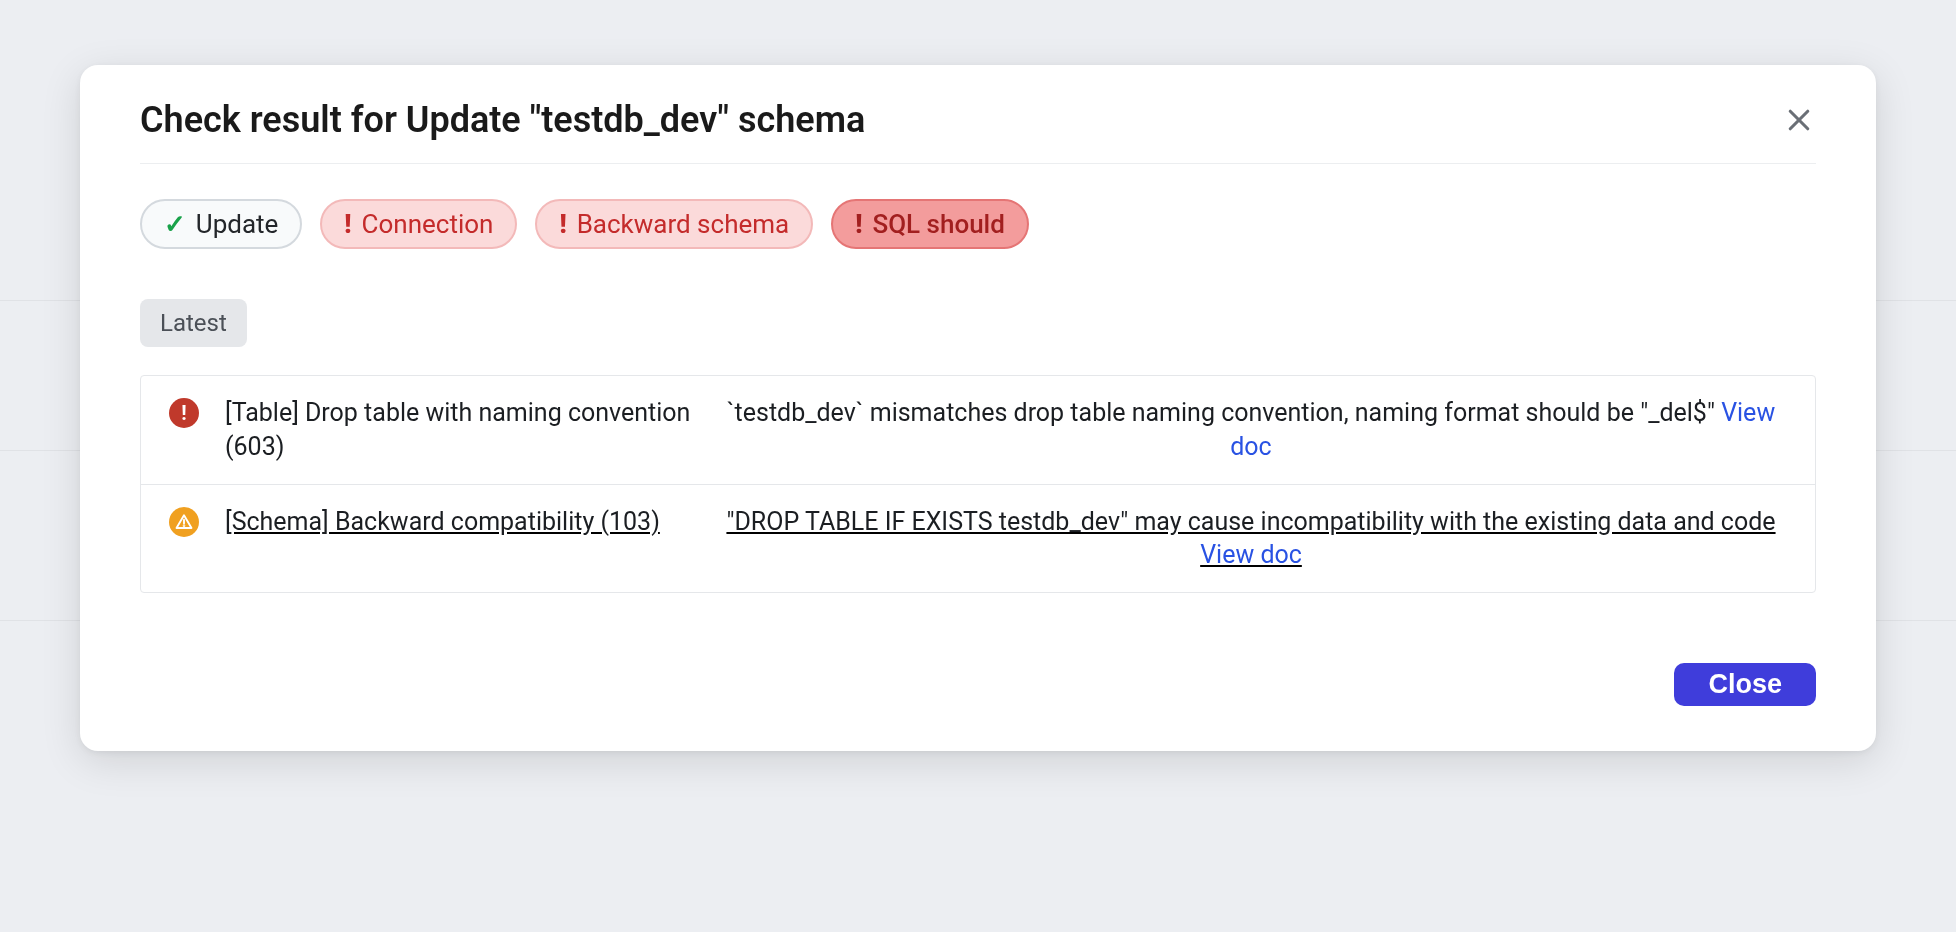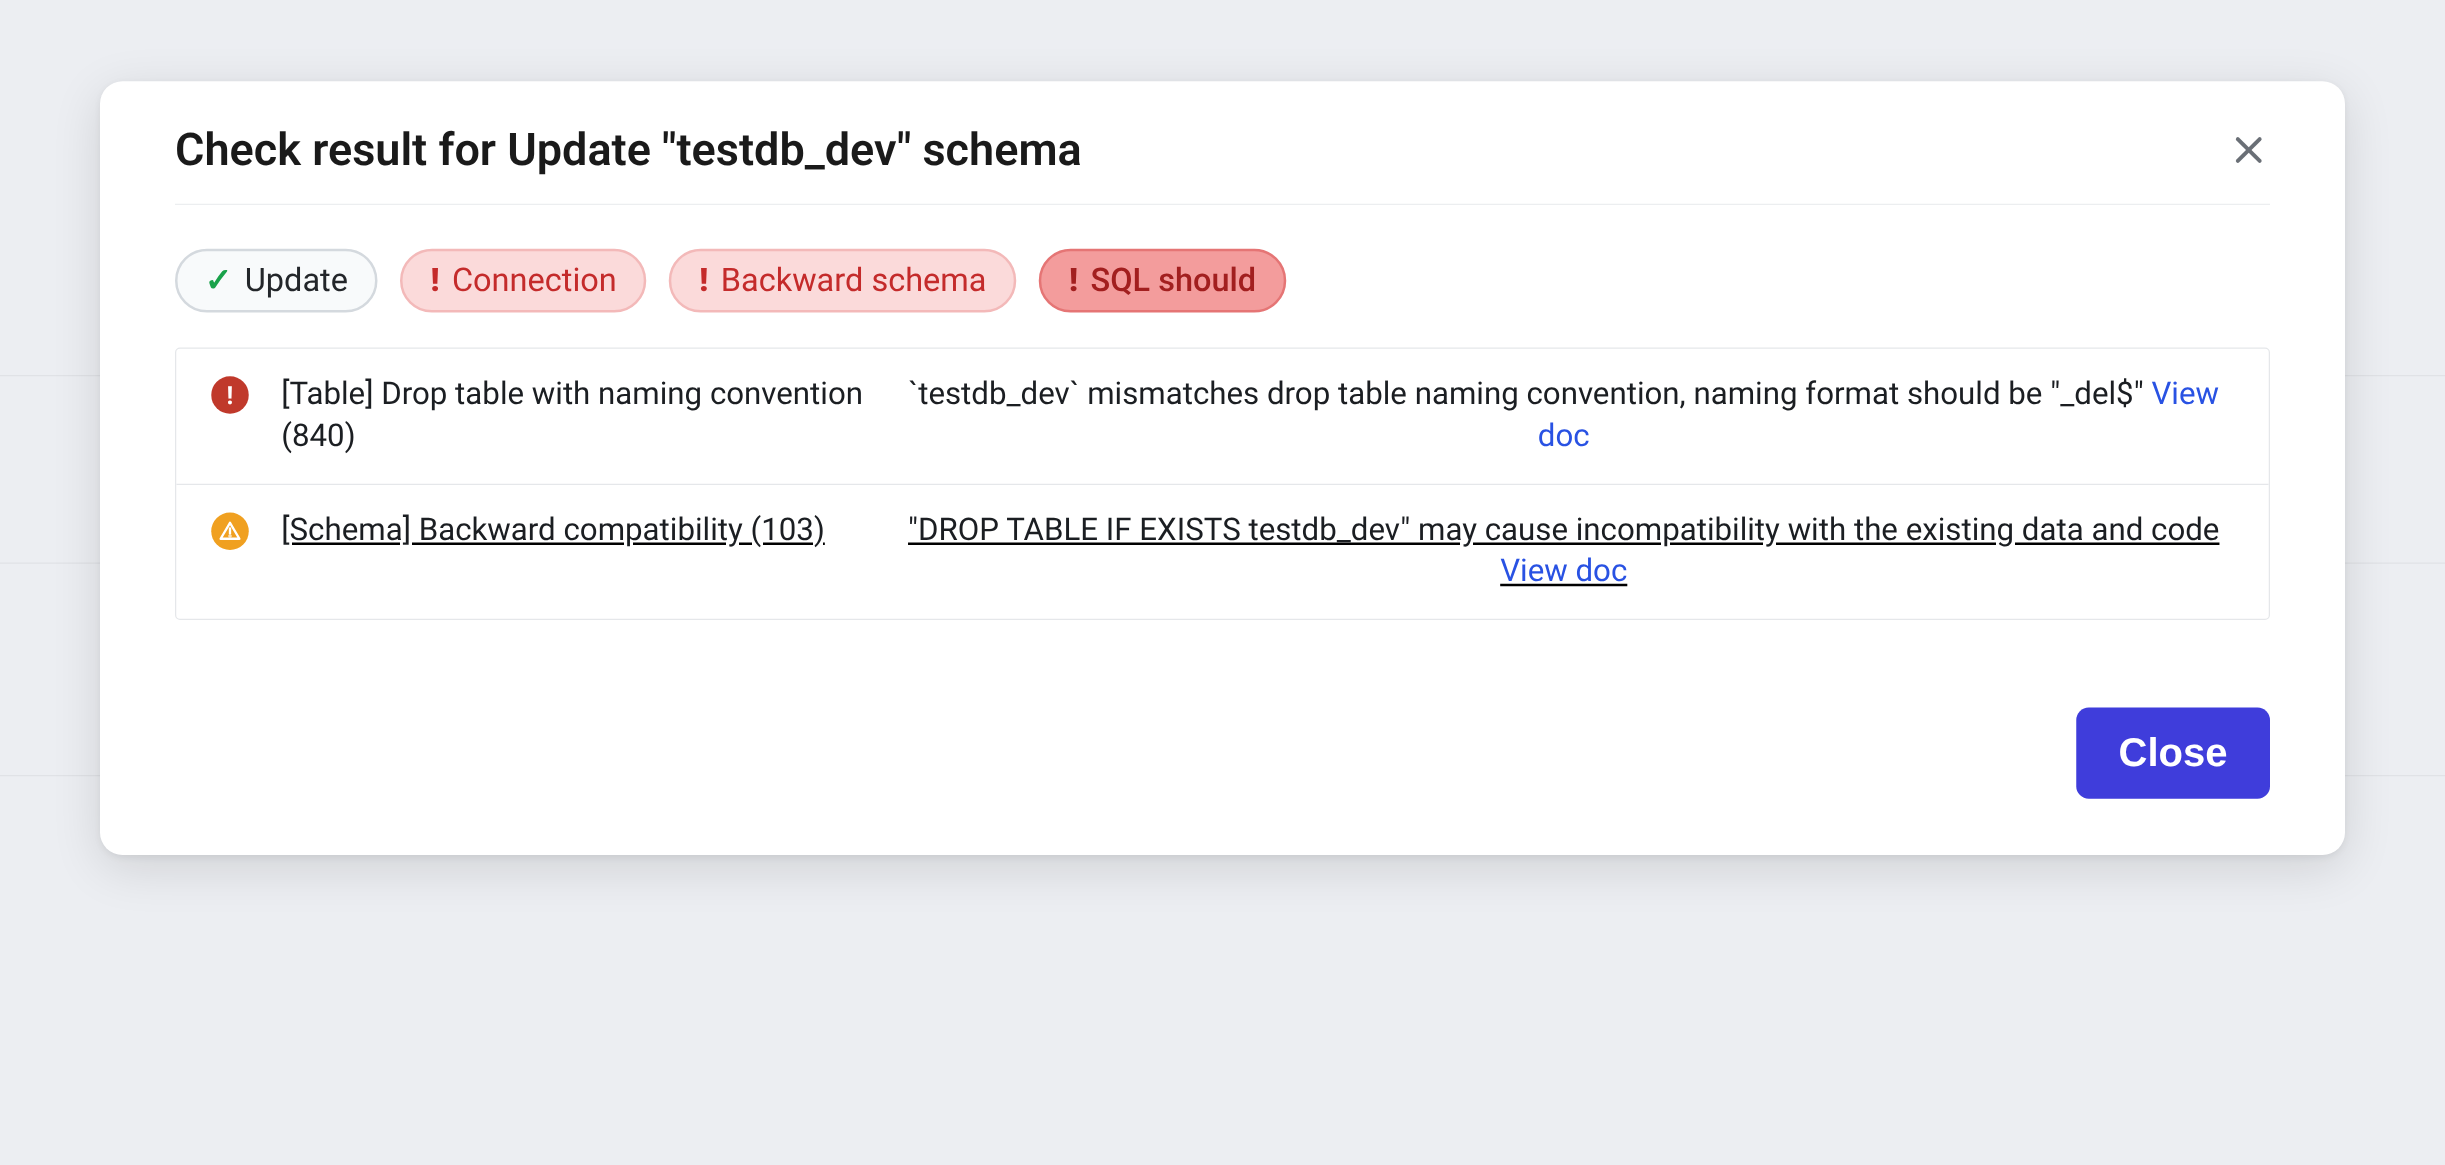--- a/index.html
+++ b/index.html
@@ -62,21 +62,21 @@
     .row-icon { flex: 0 0 36px; display: flex; align-items: flex-start; padding-top: 2px; }
     .sev { width: 30px; height: 30px; border-radius: 50%; display: flex; align-items: center; justify-content: center; color: #fff; font-weight: 700; font-size: 20px; }
     .sev.error { background: #c0392b; }
     .sev.warn { background: #f0a020; }
     .row-title { flex: 0 0 470px; font-size: 25px; color: #1b1e22; line-height: 1.35; }
     .row-desc { flex: 1 1 auto; font-size: 25px; color: #1b1e22; line-height: 1.35; text-align: center; }
     .row-desc a { color: #2952e3; text-decoration: none; cursor: pointer; }
     .footer { display: flex; justify-content: flex-end; padding-top: 70px; }
     .close-btn {
       background: #3f3ddb; color: #fff; border: none; border-radius: 10px;
-      padding: 18px 34px; font-size: 32px; font-weight: 600; cursor: pointer;
+      padding: 6px 34px; font-size: 27px; font-weight: 600; cursor: pointer;
     }
   </style>
 </head>
 <body>
 
 <div class="bg-lines bg1"></div>
 <div class="bg-lines bg2"></div>
 <div class="bg-lines bg3"></div>
 
 <div class="modal">
@@ -102,27 +102,30 @@
     <span class="chip err">
       <span class="bang">!</span>
       <span>Backward schema</span>
     </span>
     <span class="chip err active">
       <span class="bang">!</span>
       <span>SQL should</span>
     </span>
   </div>
 
+  <div class="latest-wrap">
+    <span class="latest-pill">Latest</span>
+  </div>
 
   <div class="results">
     <div class="row">
       <div class="row-icon">
         <span class="sev error">!</span>
       </div>
-      <div class="row-title">[Table] Drop table with naming convention (840)</div>
+      <div class="row-title">[Table] Drop table with naming convention (603)</div>
       <div class="row-desc">
         <span>`testdb_dev` mismatches drop table naming convention, naming format should be "_del$"</span>
         <a>View doc</a>
       </div>
     </div>
     <div class="row">
       <div class="row-icon">
         <span class="sev warn">
           <svg width="18" height="18" viewBox="0 0 24 24" fill="none" stroke="#fff" stroke-width="2.5" stroke-linejoin="round" stroke-linecap="round">
               <path d="M12 3 L22 20 L2 20 Z"></path>

